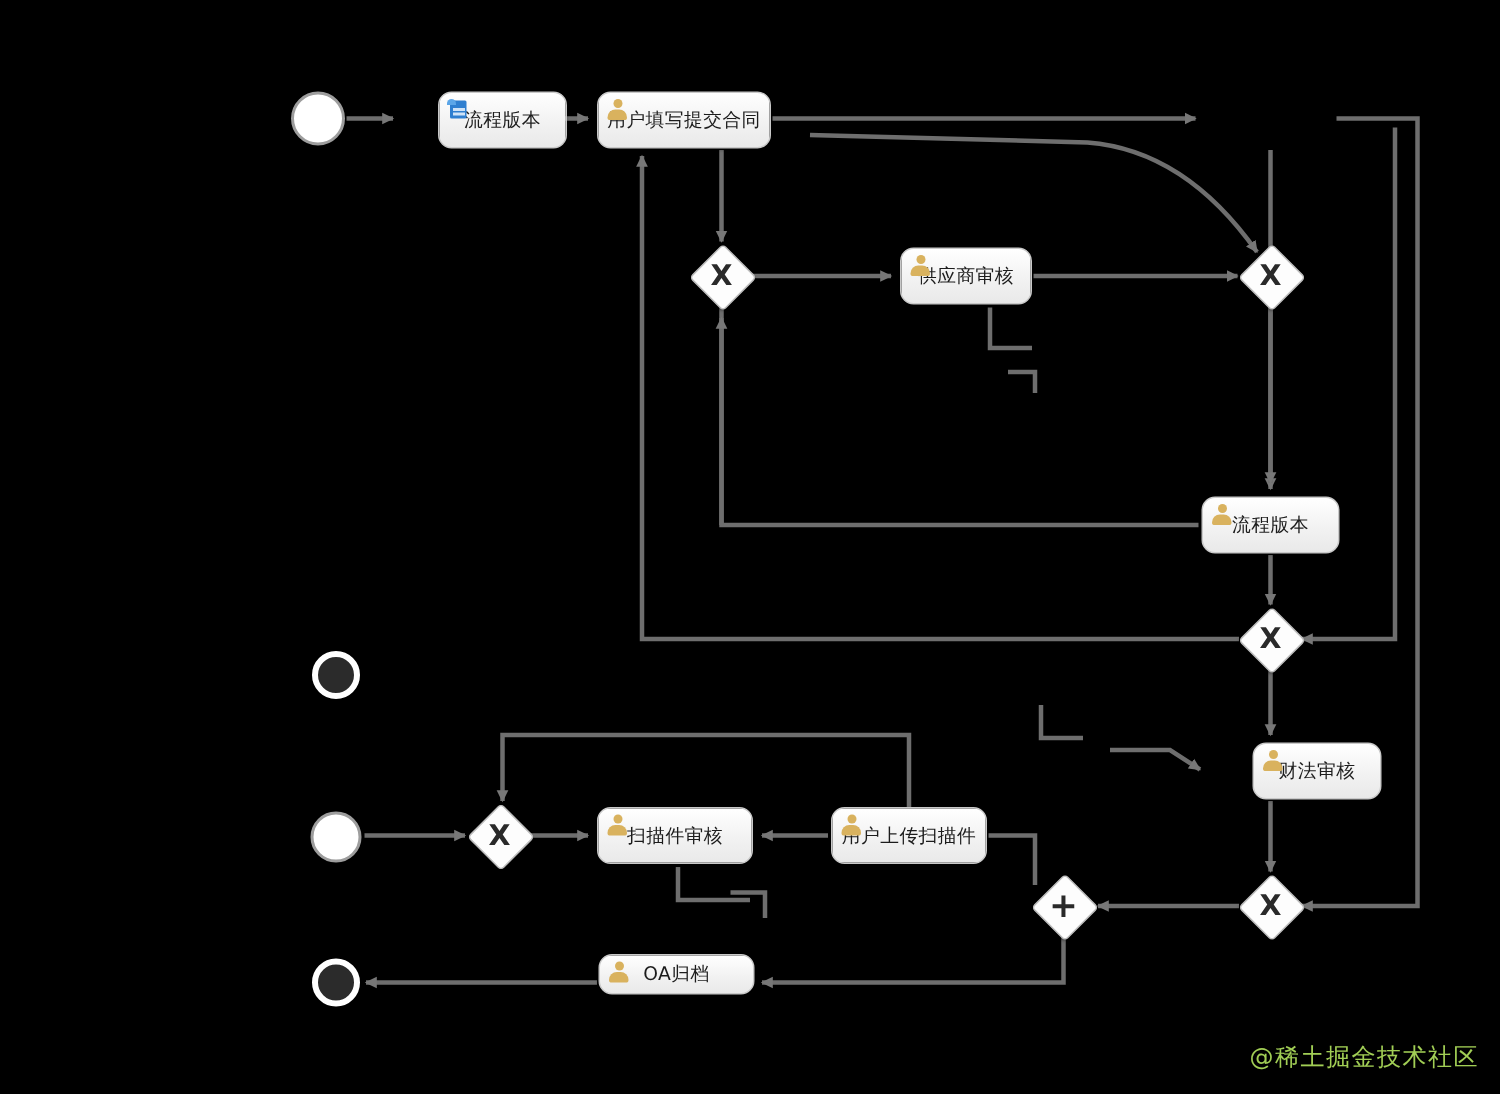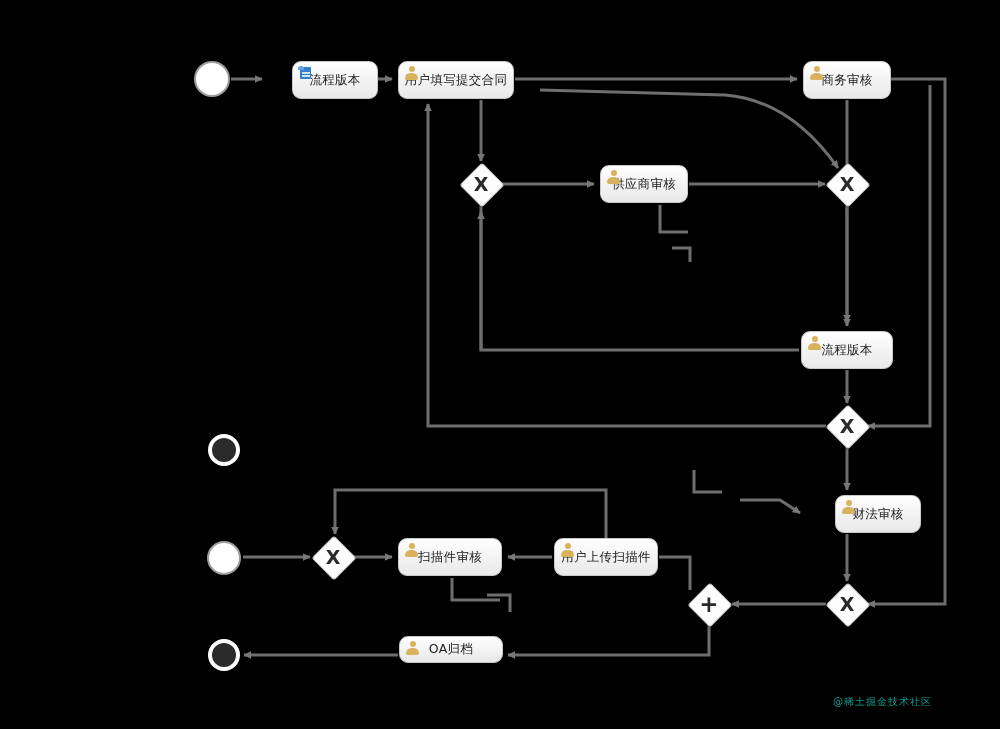--- a/index.html
+++ b/index.html
@@ -44,21 +44,21 @@
         font-family:"DejaVu Sans","Liberation Sans",sans-serif;}
   .gw .mk.plus{font-size:23px;font-weight:600;}
 
   
   .evt{position:absolute;border-radius:50%;box-sizing:border-box;}
   .evt.start{background:#ffffff;border:2px solid #9d9d9d;
         box-shadow:0 1px 2px rgba(0,0,0,.45);}
   .evt.end{background:#2b2b2b;border:4px solid #ffffff;
         box-shadow:0 1px 2px rgba(0,0,0,.45);}
 
-  .wm{position:absolute;color:#14b8a6;font-size:10px;opacity:.85;
+  .wm{position:absolute;color:#bef264;font-size:16px;opacity:.85;
       letter-spacing:1px;white-space:nowrap;}
 </style>
 </head>
 <body>
 
 <div id="canvas">
 
   <svg class="edges" viewBox="0 0 1000 729" xmlns="http://www.w3.org/2000/svg">
     <defs>
       <marker id="ah" markerWidth="9" markerHeight="9" refX="7.2" refY="4.5" orient="auto" markerUnits="userSpaceOnUse">
@@ -134,27 +134,20 @@
   </div>
 
   <div class="task" style="left:398px;top:61px;width:116px;height:38px;">
     <span class="nicon ico-user">
       <span class="head"></span>
         <span class="body"></span>
       </span>
     <span class="tlabel">用户填写提交合同</span>
   </div>
 
-  <div class="task" style="left:803px;top:61px;width:88px;height:38px;">
-    <span class="nicon ico-user">
-      <span class="head"></span>
-        <span class="body"></span>
-      </span>
-    <span class="tlabel">商务审核</span>
-  </div>
 
   <div class="gw" style="left:463px;top:166px;">
     <span class="dia"></span>
     <span class="mk">X</span>
   </div>
 
   <div class="task" style="left:600px;top:165px;width:88px;height:38px;">
     <span class="nicon ico-user">
       <span class="head"></span>
         <span class="body"></span>

